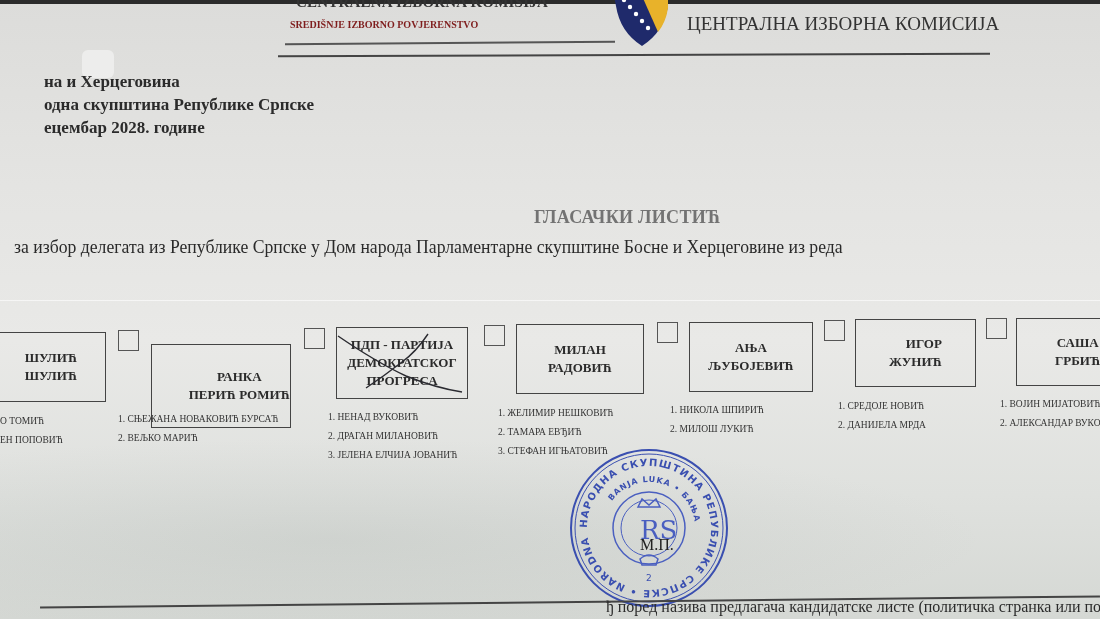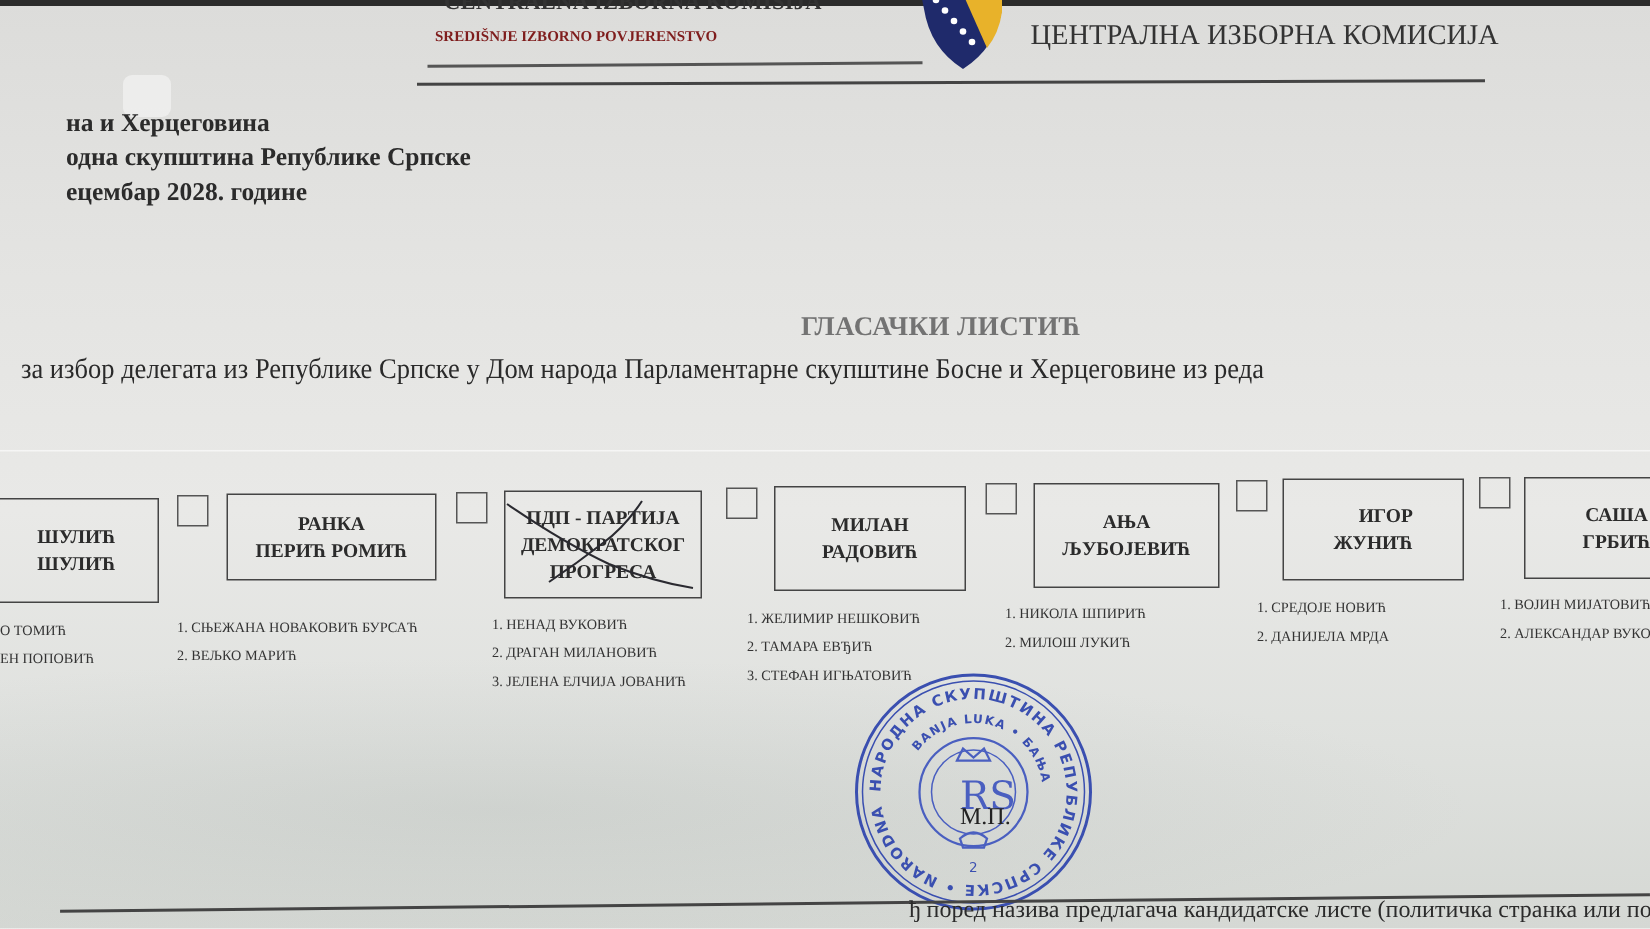--- a/index.html
+++ b/index.html
@@ -81,21 +81,21 @@
       <span>ШУЛИЋ</span>
       <span>ШУЛИЋ</span>
     </div>
 </div>
 <div class="cand-list" style="left:0;top:412px;">
   <div>О ТОМИЋ</div>
     <div>ЕН ПОПОВИЋ</div>
 </div>
 
 <div class="checkbox" style="left:118px;top:330px;"></div>
-<div class="cand-box" style="left:151px;top:329px;width:140px;height:58px;">
+<div class="cand-box" style="left:151px;top:344px;width:140px;height:84px;justify-content:flex-end;">
   <div>
       <span>РАНКА</span>
       <span>ПЕРИЋ РОМИЋ</span>
     </div>
 </div>
 <div class="cand-list" style="left:118px;top:410px;">
   <div>1. СЊЕЖАНА НОВАКОВИЋ БУРСАЋ</div>
     <div>2. ВЕЉКО МАРИЋ</div>
 </div>
 

